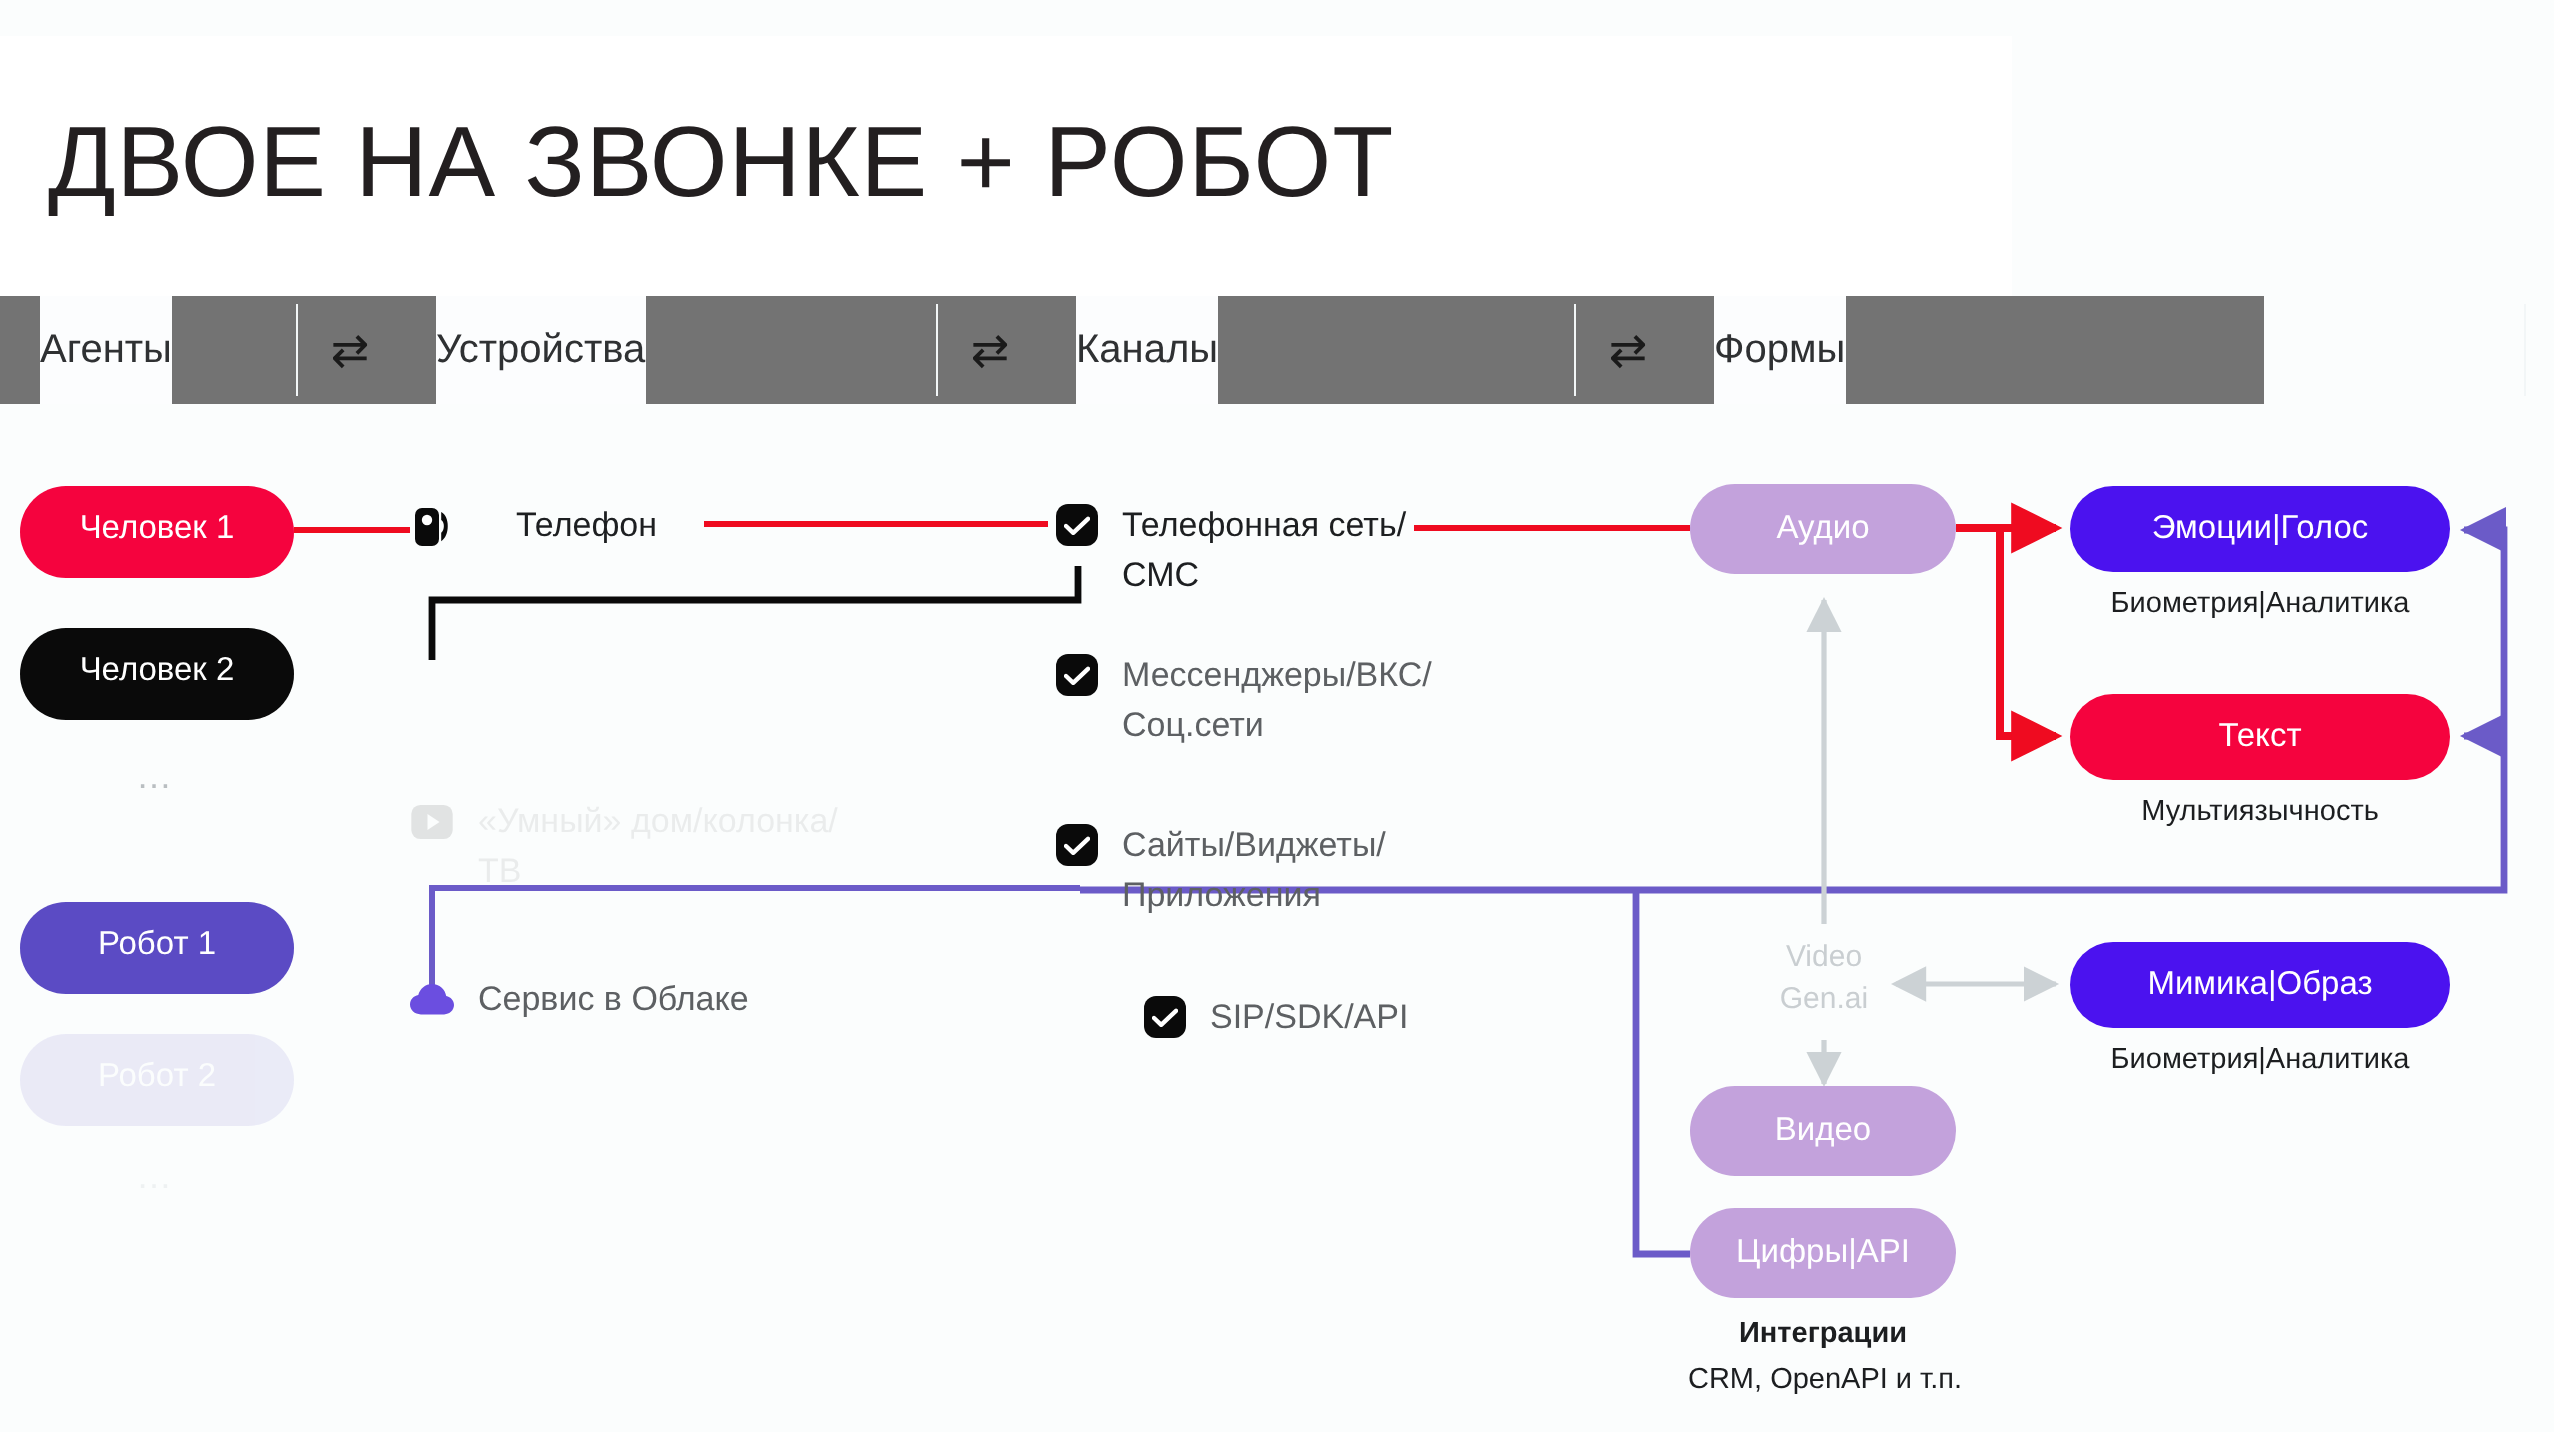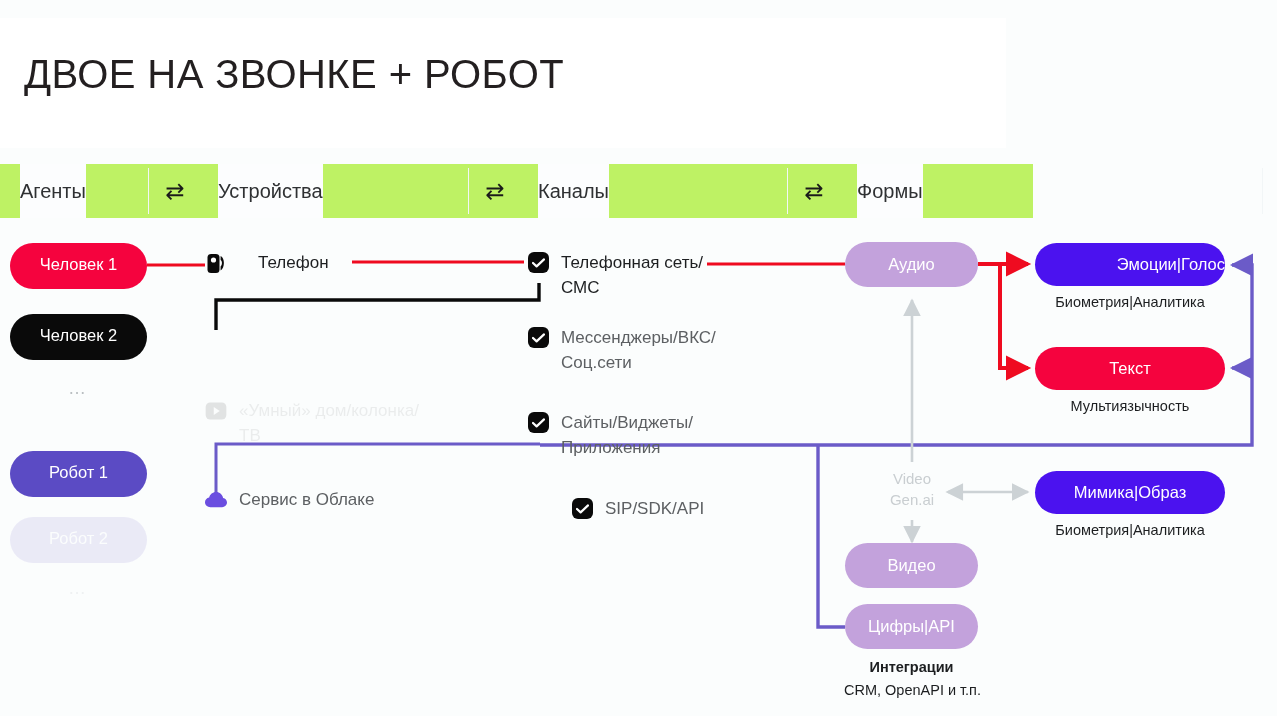--- a/index.html
+++ b/index.html
@@ -19,33 +19,33 @@
   
   #title-panel {
     position: absolute;
     left: 0; top: 18px;
     width: 1006px; height: 130px;
     background: #ffffff;
   }
   #page-title {
     position: absolute;
     left: 24px; top: 34px;
-    font-size: 40px;
+    font-size: 50px;
     font-weight: 400;
     letter-spacing: 0.4px;
     color: #231f20;
     white-space: nowrap;
   }
 
   
   #header-band {
     position: absolute;
-    left: 0; top: 164px;
-    width: 1033px; height: 54px;
-    background: #bef264;
+    left: 0; top: 148px;
+    width: 1132px; height: 54px;
+    background: #737373;
   }
   .hdr-cell {
     position: absolute;
     top: 0; height: 54px;
     display: flex; align-items: center;
     background: #fcfdfe;
   }
   .hdr-label {
     font-size: 20px;
     color: #2f3133;
@@ -325,21 +325,21 @@
     <span>Видео</span>
   </div>
 
   <div class="chip" style="left:845px; top:604px; width:133px; height:45px; background:#c3a2dc; font-size:16.5px;">
     <span>Цифры|API</span>
   </div>
 
   <div class="caption bold" style="left:845px; top:659px; width:133px;">Интеграции</div>
   <div class="caption" style="left:810px; top:682px; width:205px;">CRM, OpenAPI и т.п.</div>
 
-  <div class="chip" style="left:1035px; top:243px; width:190px; height:43px; background:#4b12ef; font-size:16.5px;justify-content:flex-end;">
+  <div class="chip" style="left:1035px; top:243px; width:190px; height:43px; background:#4b12ef; font-size:16.5px;">
     <span>Эмоции|Голос</span>
   </div>
   <div class="caption" style="left:1035px; top:294px; width:190px;">Биометрия|Аналитика</div>
 
   <div class="chip" style="left:1035px; top:347px; width:190px; height:43px; background:#f5033e; font-size:16.5px;">
     <span>Текст</span>
   </div>
   <div class="caption" style="left:1035px; top:398px; width:190px;">Мультиязычность</div>
 
   <div class="chip" style="left:1035px; top:471px; width:190px; height:43px; background:#4b12ef; font-size:16.5px;">

